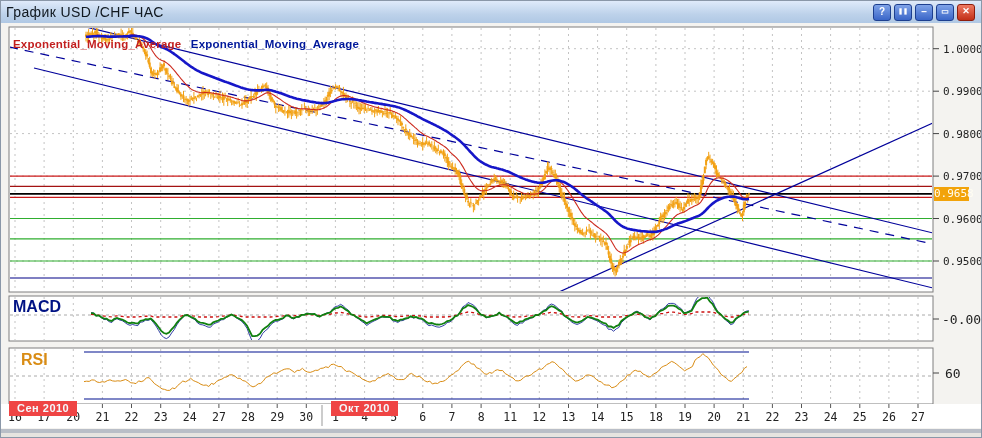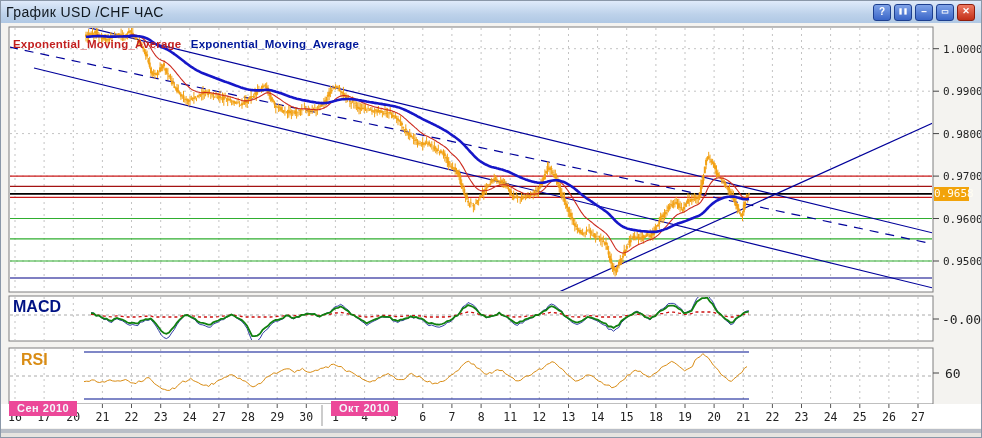--- a/index.html
+++ b/index.html
@@ -20,21 +20,21 @@
   .legend .ema1{color:#c21f1f;} .legend .ema2{color:#00189a;margin-left:6px;}
   .paneltag{position:absolute;font-size:16px;font-weight:bold;z-index:5;}
   .macdtag{left:12px;top:297px;color:#001284;}
   .rsitag{left:20px;top:350px;color:#d98c14;}
   .pricebadge{position:absolute;left:933px;top:186px;width:35px;height:14px;
     background:#f2a30a;color:#fffdf2;font-family:"DejaVu Sans Mono",monospace;
     font-size:11px;line-height:14px;text-align:left;z-index:5;}
   .axisval{position:absolute;font-family:"DejaVu Sans Mono",monospace;
     font-size:13px;color:#222;z-index:5;}
   .monthbadge{position:absolute;top:400px;height:15px;padding:0 8px;
-    background:#ec4899;color:#f4f8fc;font-size:11px;font-weight:bold;
+    background:#ef4444;color:#f4f8fc;font-size:11px;font-weight:bold;
     line-height:15px;z-index:5;letter-spacing:.5px;}
   svg{position:absolute;left:0;top:0;}
 </style>
 </head>
 <body>
 
 <div class="titlebar">
   <span class="title">График USD /CHF  ЧАС</span>
 </div>
 <div class="winbtns">

